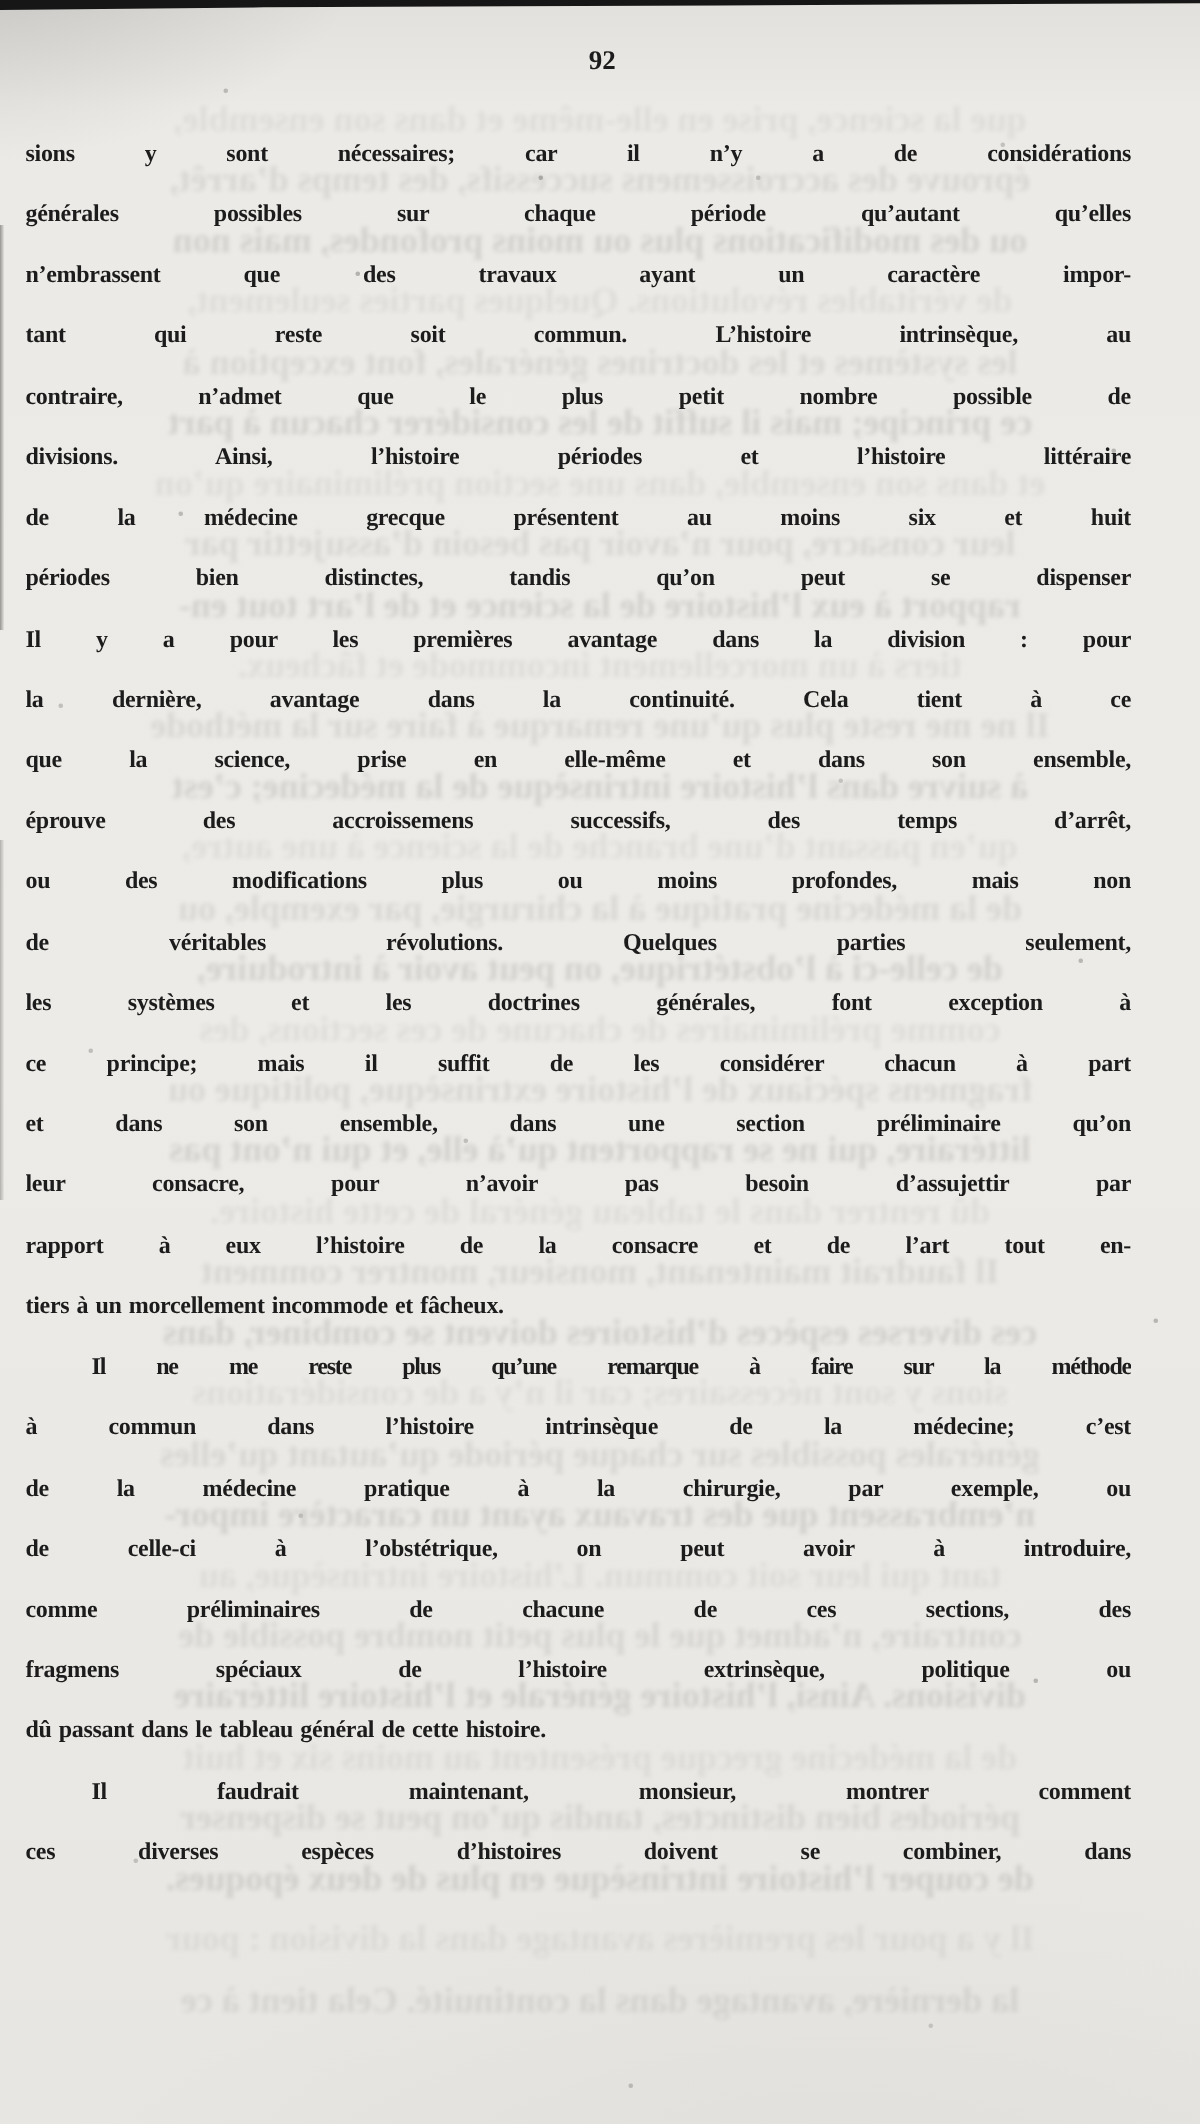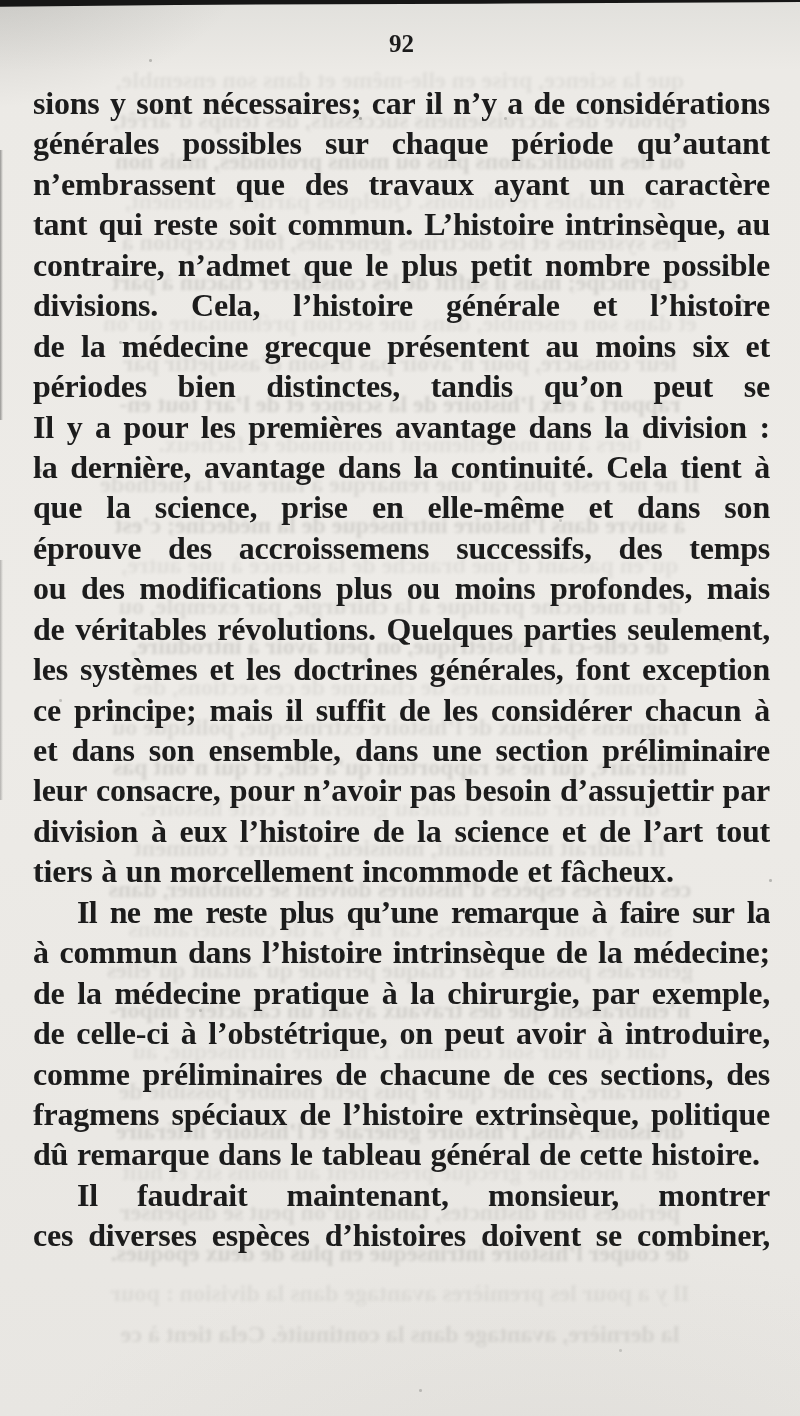--- a/index.html
+++ b/index.html
@@ -30,37 +30,37 @@
     box-shadow:
       238px 182px 0 1px #b3b2ae, 505px 118px 0 1px #bcbbb7, 668px 96px 0 1px #c2c1bd,
       120px 342px 0 1px #bab9b5, 742px 300px 0 1px #b6b5b1, 60px 700px 0 1px #bfbeba,
       720px 640px 0 1px #b8b7b3, 360px 118px 0 1px #a9a8a4, 200px 1010px 0 1px #bcbbb7,
       690px 1120px 0 1px #b5b4b0, 90px 1240px 0 1px #c0bfbb, 420px 1390px 0 1px #b9b8b4,
       620px 1350px 0 1px #c3c2be, 310px 760px 0 1px #bfbeba, 770px 880px 0 1px #b7b6b2,
       40px 470px 0 1px #c1c0bc, 560px 520px 0 1px #c4c3bf, 150px 60px 0 1px #b9b8b4;
   }
   .page-number {
     position: absolute; left: 33px; top: 30px; width: 737px; z-index: 6;
-    text-align: center; font-weight: bold; font-size: 25px; color: #1c1c1c;
+    text-align: center; font-weight: bold; font-size: 18px; color: #1c1c1c;
   }
   .bleedthrough {
     position: absolute; left: 26px; top: 60px; width: 748px; z-index: 1;
     font-weight: bold; font-size: 24px; line-height: 40.45px;
     color: #8f8e89; opacity: 0.32; filter: blur(1.4px);
   }
   .ghost-line {
     height: 40.45px; white-space: nowrap; overflow: hidden;
     transform: scaleX(-1); text-align: center;
   }
   .ghost-line:nth-child(3n)   { opacity: 0.85; }
   .ghost-line:nth-child(3n+1) { opacity: 0.45; }
   .ghost-line:nth-child(3n+2) { opacity: 0.65; }
   .text-block {
-    position: absolute; left: 33px; top: 83px; width: 737px; z-index: 6;
-    font-weight: bold; font-size: 32px; line-height: 40.45px;
+    position: absolute; left: 17px; top: 83px; width: 737px; z-index: 6;
+    font-weight: bold; font-size: 16px; line-height: 40.45px;
     color: #1c1c1c; letter-spacing: -0.2px; word-spacing: 1px;
   }
   .line { height: 40.45px; overflow: hidden; }
   .line.just { text-align: justify; text-align-last: justify; }
   .line.indent { padding-left: 44px; }
   .line.tight { letter-spacing: -0.8px; word-spacing: -1px; }
 </style>
 </head>
 <body>
 
@@ -106,37 +106,37 @@
     <div class="ghost-line">Il y a pour les premières avantage dans la division : pour</div>
     <div class="ghost-line">la dernière, avantage dans la continuité. Cela tient à ce</div>
   </div>
 
 <div class="text-block">
     <div class="line just">sions y sont nécessaires; car il n’y a de considérations</div>
     <div class="line just">générales possibles sur chaque période qu’autant qu’elles</div>
     <div class="line just">n’embrassent que des travaux ayant un caractère impor-</div>
     <div class="line just">tant qui reste soit commun. L’histoire intrinsèque, au</div>
     <div class="line just">contraire, n’admet que le plus petit nombre possible de</div>
-    <div class="line just">divisions. Cela, l’histoire générale et l’histoire littéraire</div>
+    <div class="line just">divisions. Ainsi, l’histoire périodes et l’histoire littéraire</div>
     <div class="line just">de la médecine grecque présentent au moins six et huit</div>
     <div class="line just">périodes bien distinctes, tandis qu’on peut se dispenser</div>
     <div class="line just">Il y a pour les premières avantage dans la division : pour</div>
     <div class="line just">la dernière, avantage dans la continuité. Cela tient à ce</div>
     <div class="line just">que la science, prise en elle-même et dans son ensemble,</div>
     <div class="line just">éprouve des accroissemens successifs, des temps d’arrêt,</div>
     <div class="line just">ou des modifications plus ou moins profondes, mais non</div>
     <div class="line just">de véritables révolutions. Quelques parties seulement,</div>
     <div class="line just">les systèmes et les doctrines générales, font exception à</div>
     <div class="line just">ce principe; mais il suffit de les considérer chacun à part</div>
     <div class="line just">et dans son ensemble, dans une section préliminaire qu’on</div>
     <div class="line just">leur consacre, pour n’avoir pas besoin d’assujettir par</div>
-    <div class="line just">division à eux l’histoire de la science et de l’art tout en-</div>
+    <div class="line just">rapport à eux l’histoire de la consacre et de l’art tout en-</div>
     <div class="line">tiers à un morcellement incommode et fâcheux.</div>
     <div class="line just indent tight">Il ne me reste plus qu’une remarque à faire sur la méthode</div>
     <div class="line just">à commun dans l’histoire intrinsèque de la médecine; c’est</div>
     <div class="line just">de la médecine pratique à la chirurgie, par exemple, ou</div>
     <div class="line just">de celle-ci à l’obstétrique, on peut avoir à introduire,</div>
     <div class="line just">comme préliminaires de chacune de ces sections, des</div>
     <div class="line just">fragmens spéciaux de l’histoire extrinsèque, politique ou</div>
-    <div class="line">dû remarque dans le tableau général de cette histoire.</div>
+    <div class="line">dû passant dans le tableau général de cette histoire.</div>
     <div class="line just indent">Il faudrait maintenant, monsieur, montrer comment</div>
     <div class="line just">ces diverses espèces d’histoires doivent se combiner, dans</div>
   </div>
 
 </body></html>

